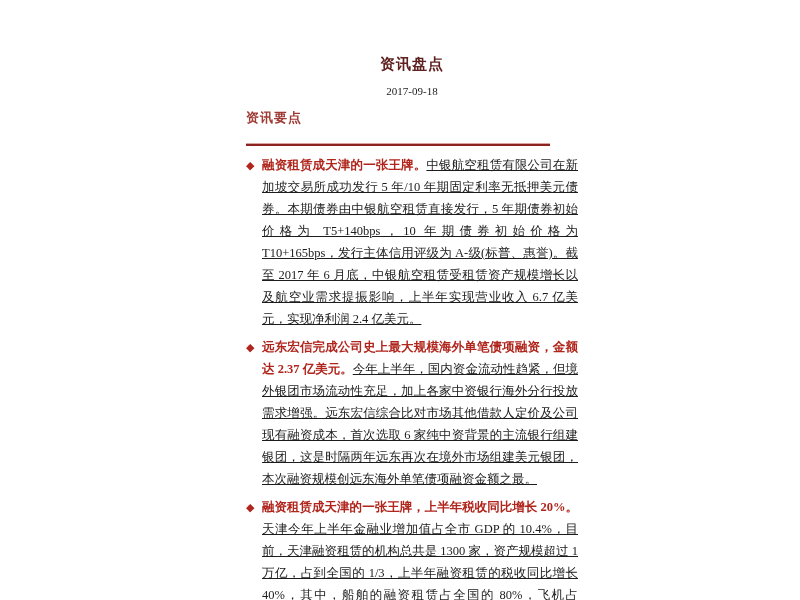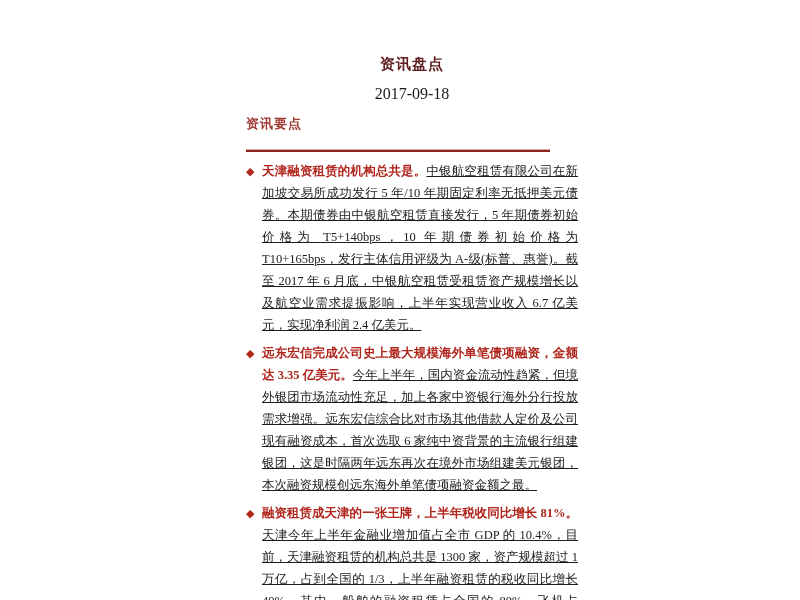--- a/index.html
+++ b/index.html
@@ -31,21 +31,21 @@
   .doc-title {
     text-align:center;
     font-size:15px;
     font-weight:bold;
     letter-spacing:1px;
     color: var(--title-color);
     margin-bottom:11px;
   }
   .doc-date {
     text-align:center;
-    font-size:16px;
+    font-size:11px;
     color: var(--body-text-color);
     margin-bottom:12px;
   }
   .section-header {
     font-size:13px;
     font-weight:bold;
     color: var(--section-title-color);
     letter-spacing:1px;
     width:304px;
     padding-bottom:16px;
@@ -88,28 +88,28 @@
 
     <div class="doc-date">2017-09-18</div>
 
     <div class="section-header">资讯要点</div>
     <div class="section-rule"></div>
 
     <div class="bullets">
 
       <div class="bullet-item">
         <span class="bullet-marker">◆</span>
-        <div class="bullet-text"><span class="bullet-lead">天津融资租赁的机构总共是。</span><span class="bullet-body">中银航空租赁有限公司在新加坡交易所成功发行 5 年/10 年期固定利率无抵押美元债券。本期债券由中银航空租赁直接发行，5 年期债券初始价格为 T5+140bps，10 年期债券初始价格为 T10+165bps，发行主体信用评级为 A-级(标普、惠誉)。截至 2017 年 6 月底，中银航空租赁受租赁资产规模增长以及航空业需求提振影响，上半年实现营业收入 6.7 亿美元，实现净利润 2.4 亿美元。</span></div>
+        <div class="bullet-text"><span class="bullet-lead">融资租赁成天津的一张王牌。</span><span class="bullet-body">中银航空租赁有限公司在新加坡交易所成功发行 5 年/10 年期固定利率无抵押美元债券。本期债券由中银航空租赁直接发行，5 年期债券初始价格为 T5+140bps，10 年期债券初始价格为 T10+165bps，发行主体信用评级为 A-级(标普、惠誉)。截至 2017 年 6 月底，中银航空租赁受租赁资产规模增长以及航空业需求提振影响，上半年实现营业收入 6.7 亿美元，实现净利润 2.4 亿美元。</span></div>
       </div>
 
       <div class="bullet-item">
         <span class="bullet-marker">◆</span>
-        <div class="bullet-text"><span class="bullet-lead">远东宏信完成公司史上最大规模海外单笔债项融资，金额达 3.35 亿美元。</span><span class="bullet-body">今年上半年，国内资金流动性趋紧，但境外银团市场流动性充足，加上各家中资银行海外分行投放需求增强。远东宏信综合比对市场其他借款人定价及公司现有融资成本，首次选取 6 家纯中资背景的主流银行组建银团，这是时隔两年远东再次在境外市场组建美元银团，本次融资规模创远东海外单笔债项融资金额之最。</span></div>
+        <div class="bullet-text"><span class="bullet-lead">远东宏信完成公司史上最大规模海外单笔债项融资，金额达 2.37 亿美元。</span><span class="bullet-body">今年上半年，国内资金流动性趋紧，但境外银团市场流动性充足，加上各家中资银行海外分行投放需求增强。远东宏信综合比对市场其他借款人定价及公司现有融资成本，首次选取 6 家纯中资背景的主流银行组建银团，这是时隔两年远东再次在境外市场组建美元银团，本次融资规模创远东海外单笔债项融资金额之最。</span></div>
       </div>
 
       <div class="bullet-item">
         <span class="bullet-marker">◆</span>
-        <div class="bullet-text"><span class="bullet-lead">融资租赁成天津的一张王牌，上半年税收同比增长 81%。</span><span class="bullet-body">天津今年上半年金融业增加值占全市 GDP 的 10.4%，目前，天津融资租赁的机构总共是 1300 家，资产规模超过 1 万亿，占到全国的 1/3，上半年融资租赁的税收同比增长 40%，其中，船舶的融资租赁占全国的 80%，飞机占 90%，海工装备占到 100%，融资租赁已成为</span></div>
+        <div class="bullet-text"><span class="bullet-lead">融资租赁成天津的一张王牌，上半年税收同比增长 20%。</span><span class="bullet-body">天津今年上半年金融业增加值占全市 GDP 的 10.4%，目前，天津融资租赁的机构总共是 1300 家，资产规模超过 1 万亿，占到全国的 1/3，上半年融资租赁的税收同比增长 40%，其中，船舶的融资租赁占全国的 80%，飞机占 90%，海工装备占到 100%，融资租赁已成为</span></div>
       </div>
 
     </div>
   </div>
 </div>
 
 </body></html>

